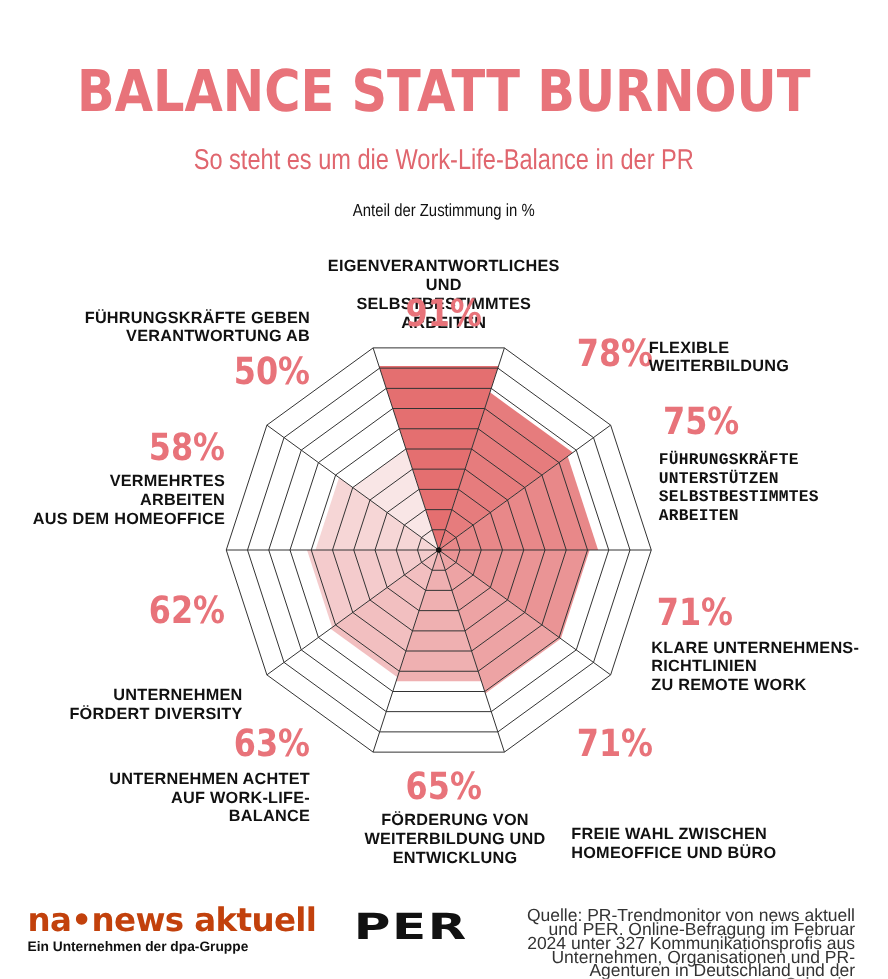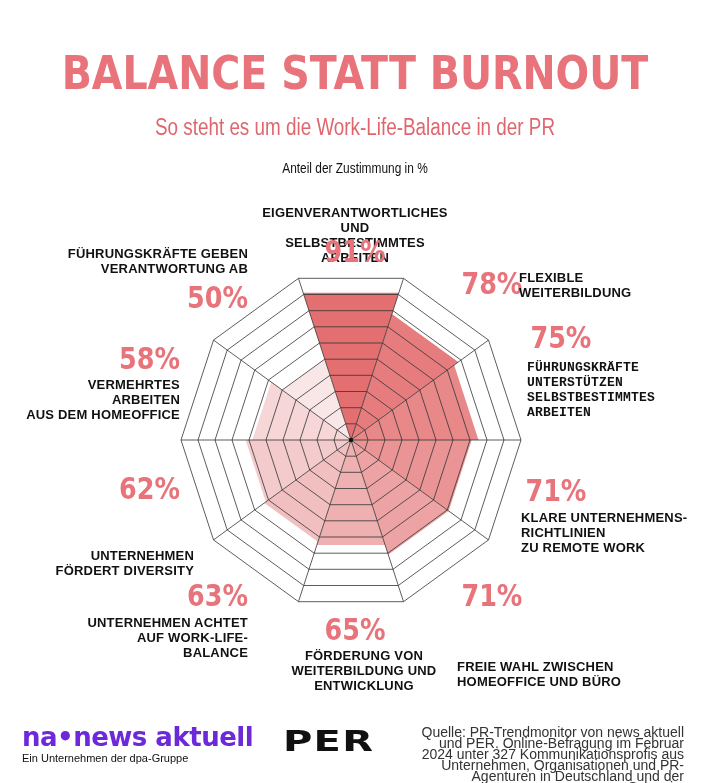--- a/index.html
+++ b/index.html
@@ -14,22 +14,22 @@
                   font-size:14px; color:#111; transform:scaleX(0.85); transform-origin:center; }
     .lbl { position:absolute; font-weight:bold; font-size:13px; line-height:15px;
            color:#111; letter-spacing:0.2px; }
     .lbl .txt { display:block; white-space:pre-line; }
     .pct { position:absolute; font-weight:bold; font-size:30px; color:#E8737A; line-height:32px;
            font-family:"DejaVu Sans", sans-serif; transform:scaleX(0.85); }
     .right { text-align:right; }
     .center { text-align:center; }
     svg#radar { position:absolute; left:0; top:0; }
     .logo-na { position:absolute; left:22px; top:722px; font-family:"DejaVu Sans", sans-serif;
-               font-size:26px; font-weight:bold; color:#6d28d9; letter-spacing:-0.5px; }
-    .logo-na-sub { position:absolute; left:22px; top:752px; font-size:11px; font-weight:normal; color:#111; }
+               font-size:26px; font-weight:bold; color:#c2410c; letter-spacing:-0.5px; }
+    .logo-na-sub { position:absolute; left:22px; top:752px; font-size:11px; font-weight:bold; color:#111; }
     .logo-per { position:absolute; left:283px; top:724px; font-family:"DejaVu Sans", sans-serif;
                 font-size:32px; font-weight:900; color:#111; letter-spacing:1px; transform:scaleX(1.25) scaleY(0.9);
                 transform-origin:left top; }
     .source { position:absolute; right:26px; top:727px; width:270px; font-size:14px; line-height:11px;
               color:#333; text-align:right; }
   </style>
 </head>
 <body>
 
 <div class="title">BALANCE STATT BURNOUT</div>

